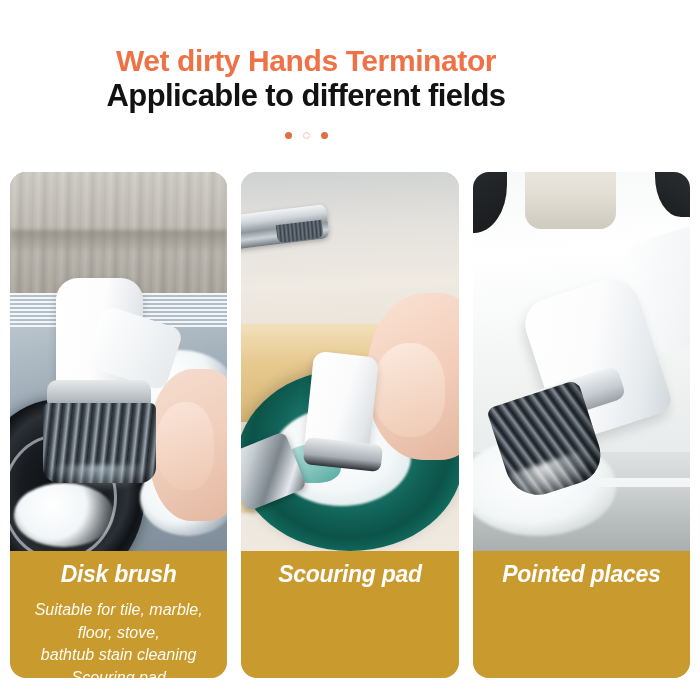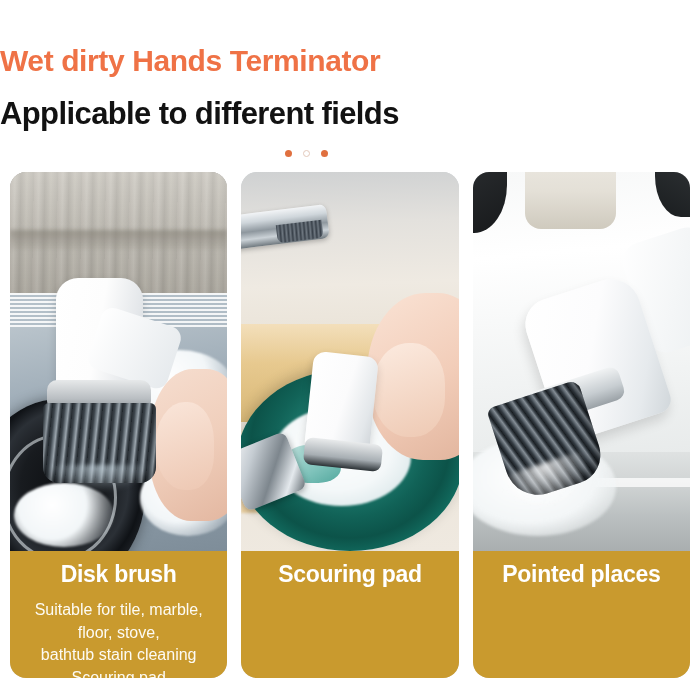--- a/index.html
+++ b/index.html
@@ -13,37 +13,38 @@
   body {
     background: #ffffff;
     font-family: "Liberation Sans", sans-serif;
     position: relative;
   }
 
   
   .header {
     width: 612px;
     padding-top: 46px;
+    text-align: center;
   }
 
   .title-main {
     font-size: 30px;
     font-weight: bold;
     color: #ef7246;
     letter-spacing: -0.4px;
     line-height: 1.0;
   }
 
   .title-sub {
     font-size: 31px;
     font-weight: bold;
     color: #121212;
     letter-spacing: -0.6px;
     line-height: 1.0;
-    margin-top: 22px;
+    margin-top: 4px;
   }
 
   
   .dots {
     display: flex;
     justify-content: center;
     align-items: center;
     gap: 11px;
     margin-top: 19px;
     height: 10px;
@@ -64,20 +65,21 @@
   .panels {
     position: absolute;
     top: 172px;
     left: 0;
     width: 700px;
     height: 506px;
     display: flex;
     gap: 14px;
     padding-left: 10px;
     padding-right: 10px;
+    font-style: italic;
   }
 
   .panel {
     position: relative;
     flex: 1 1 0;
     height: 506px;
     border-radius: 16px;
     overflow: hidden;
     background: #cfd4d8;
   }

